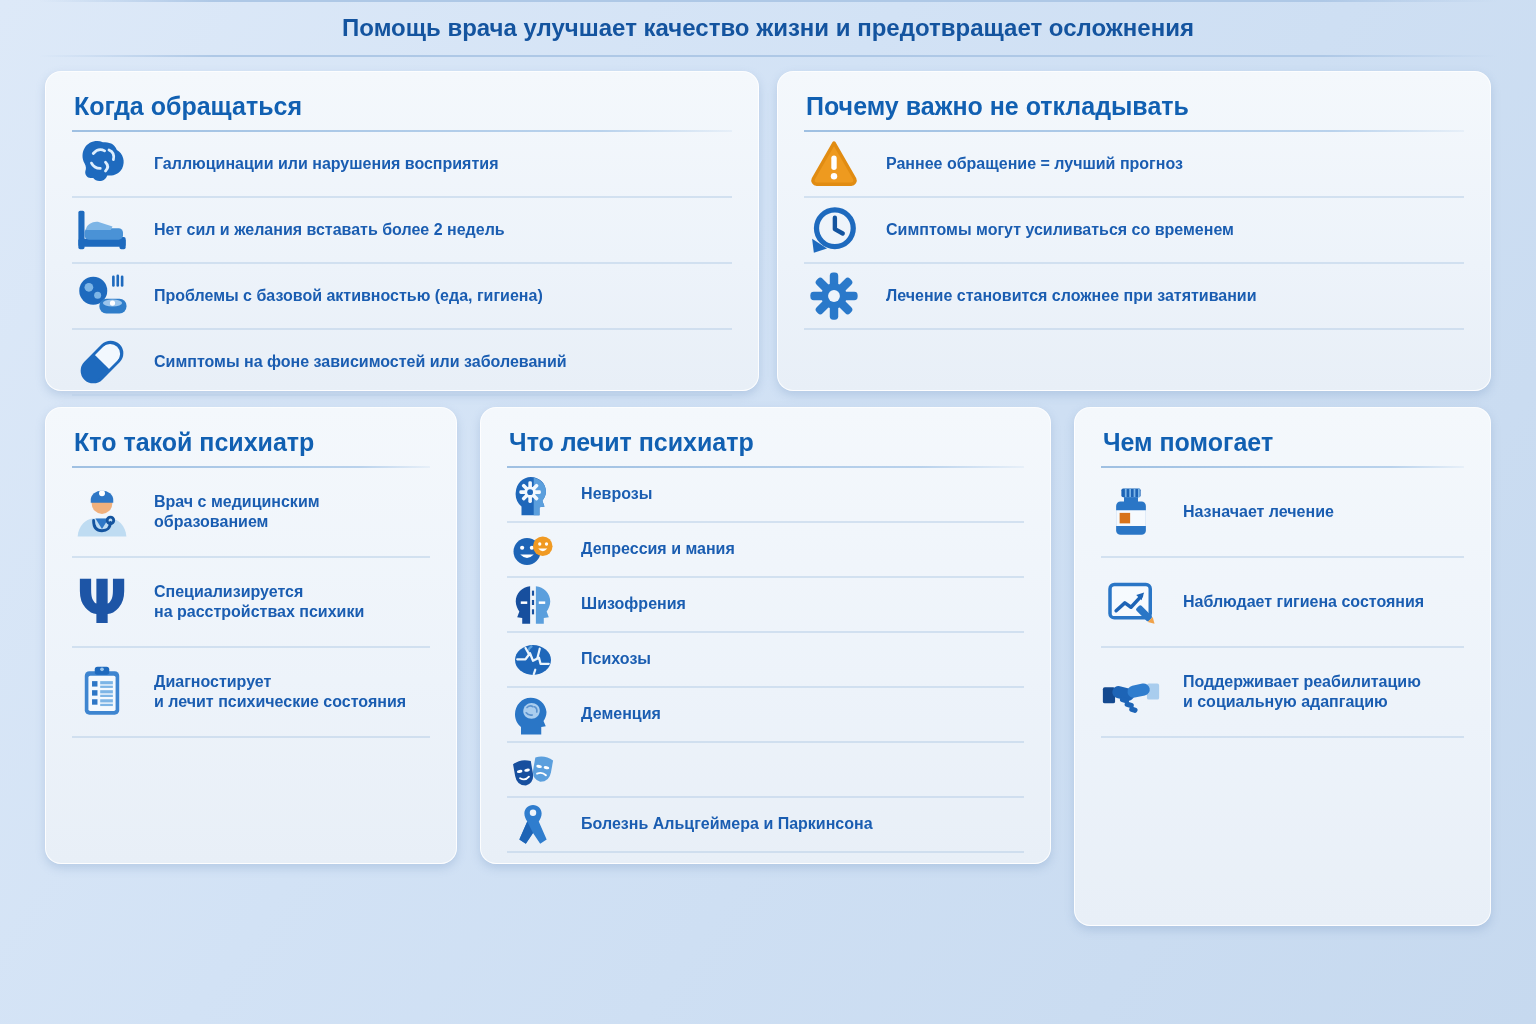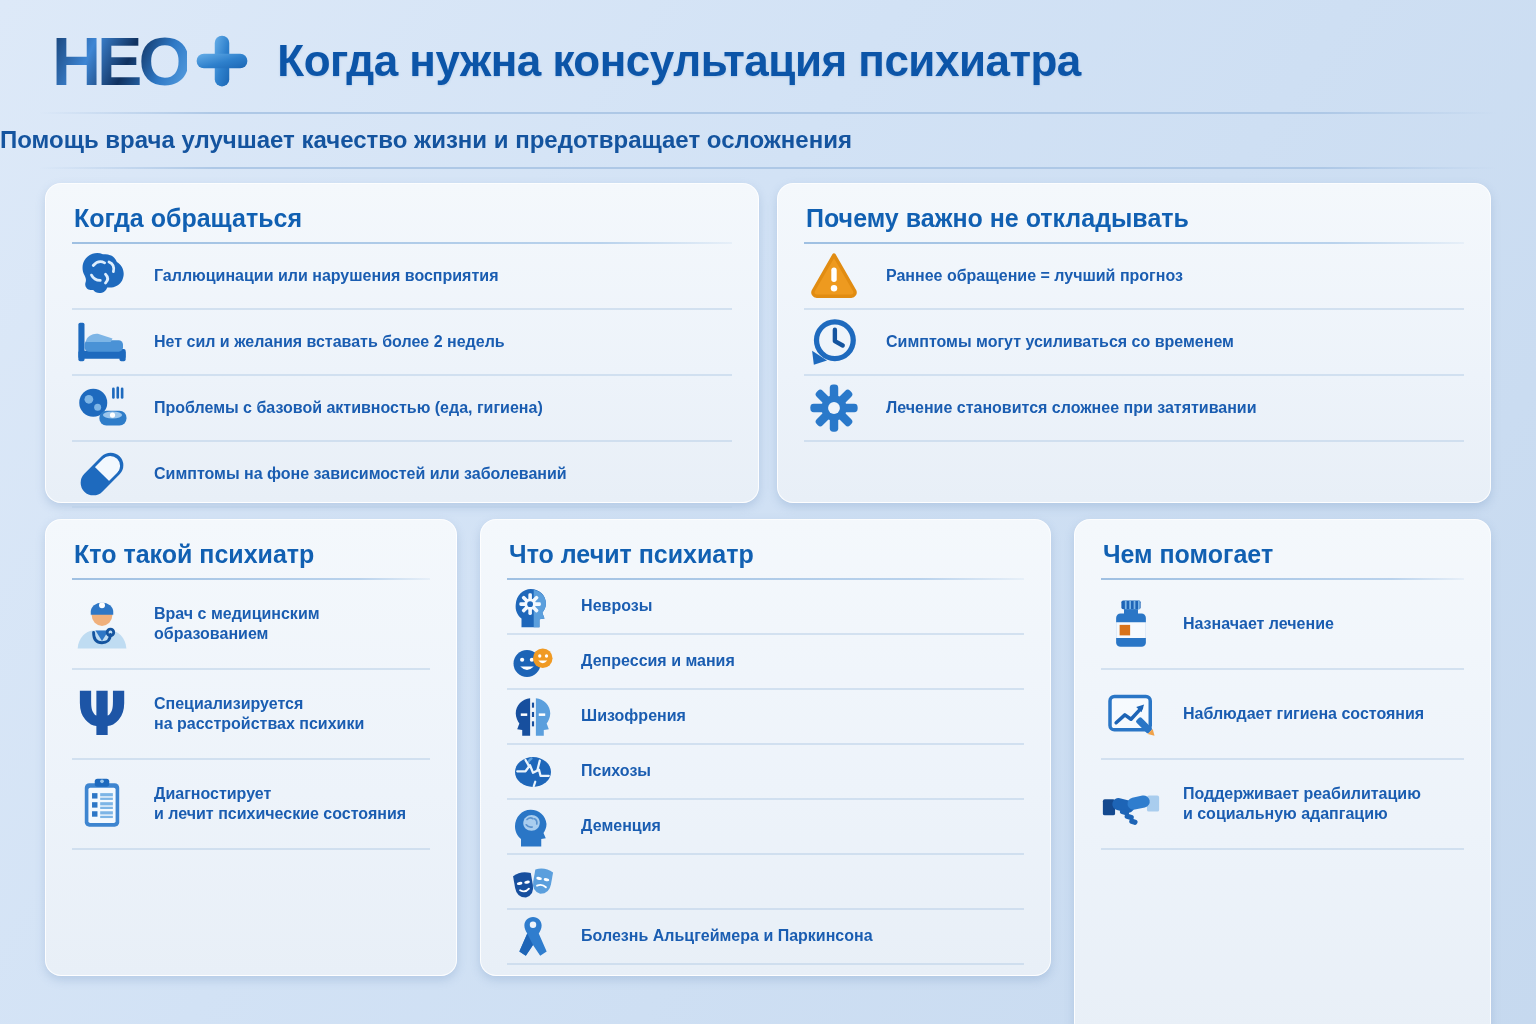--- a/index.html
+++ b/index.html
@@ -19,21 +19,21 @@
     background:linear-gradient(115deg,#133b6e 0%,#3e86d4 30%,#10315f 55%,#2f79c6 78%,#5aa2e2 100%);
     -webkit-background-clip:text;background-clip:text;color:transparent;
   }
   .logo-plus{width:58px;height:58px;margin-left:2px;}
   .page-title{
     font-size:44px;font-weight:bold;letter-spacing:-0.5px;margin-left:26px;
     color:#0c55a8;text-shadow:0 1px 2px rgba(120,160,210,.35);
   }
   .hrule{height:2px;margin:0 38px;
     background:linear-gradient(90deg,rgba(170,196,226,0) 0%,#aec8e6 12%,#aec8e6 88%,rgba(170,196,226,0) 100%);}
-  .subtitle-band{padding:12px 0 13px;}
+  .subtitle-band{padding:12px 0 13px;text-align:center;}
   .subtitle{font-size:24px;font-weight:bold;color:#14549f;}
 
   
   .cards-row{display:flex;padding:0 45px;box-sizing:border-box;}
   .cards-row.top{margin-top:14px;gap:18px;}
   .cards-row.bottom{margin-top:16px;gap:23px;}
   .card{
     background:linear-gradient(180deg,#f4f8fc 0%,#edf3fa 60%,#e8eff7 100%);
     border:1px solid rgba(255,255,255,.85);
     border-radius:16px;
@@ -56,37 +56,20 @@
   .icon-cell{width:60px;display:flex;justify-content:center;align-items:center;flex-shrink:0;}
   .treats-card .icon-cell{width:52px;}
   .row-text{font-size:16px;font-weight:bold;color:#1a5db1;line-height:1.28;white-space:pre-line;}
   .psi-glyph{font-size:60px;font-weight:bold;color:#1d55a6;line-height:1;font-family:"DejaVu Sans",sans-serif;}
 </style>
 </head>
 <body>
 
 <div class="stage">
 
-  <div class="header">
-    <div class="logo">
-      <span class="logo-text">НЕО</span>
-      <svg class="logo-plus" viewBox="0 0 64 64" aria-hidden="true">
-        <defs>
-          <linearGradient id="plusGrad" x1="0" y1="0" x2="1" y2="1">
-            <stop offset="0" stop-color="#66aee8"></stop>
-              <stop offset=".55" stop-color="#2e80cc"></stop>
-              <stop offset="1" stop-color="#1b66b4"></stop>
-          </linearGradient>
-        </defs>
-        <rect x="24" y="4" width="16" height="56" rx="8" fill="url(#plusGrad)"></rect>
-        <rect x="4" y="24" width="56" height="16" rx="8" fill="url(#plusGrad)"></rect>
-      </svg>
-    </div>
-    <div class="page-title">Когда нужна консультация психиатра</div>
-  </div>
 
   <div class="hrule"></div>
   <div class="subtitle-band">
     <span class="subtitle">Помощь врача улучшает качество жизни и предотвращает осложнения</span>
   </div>
   <div class="hrule"></div>
 
   <div class="cards-row top">
 
     <div class="card top-card">

